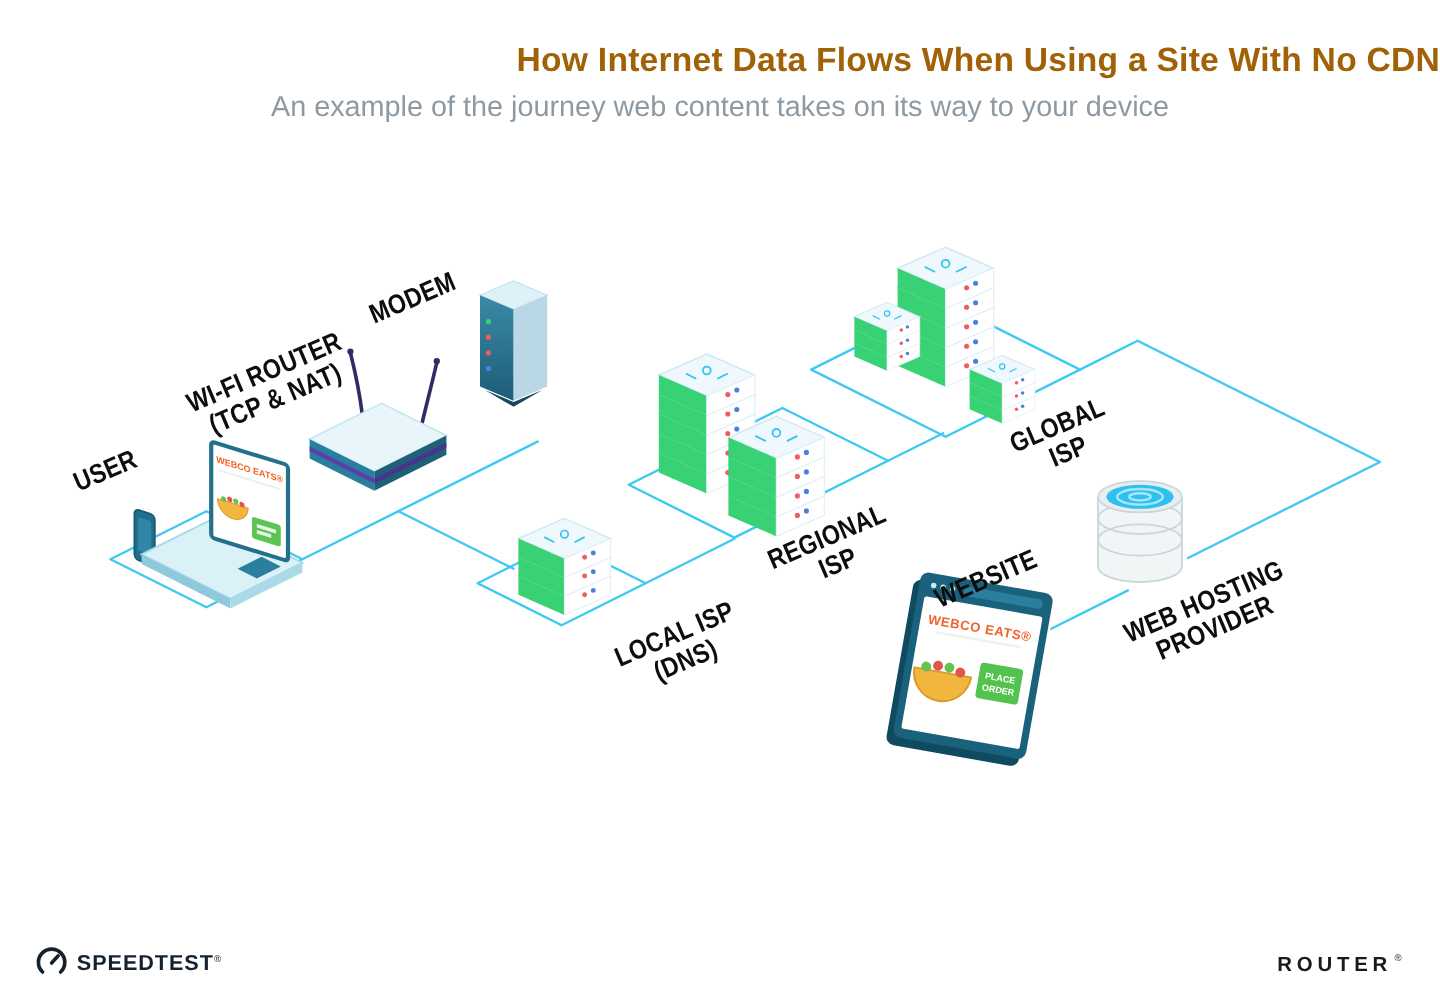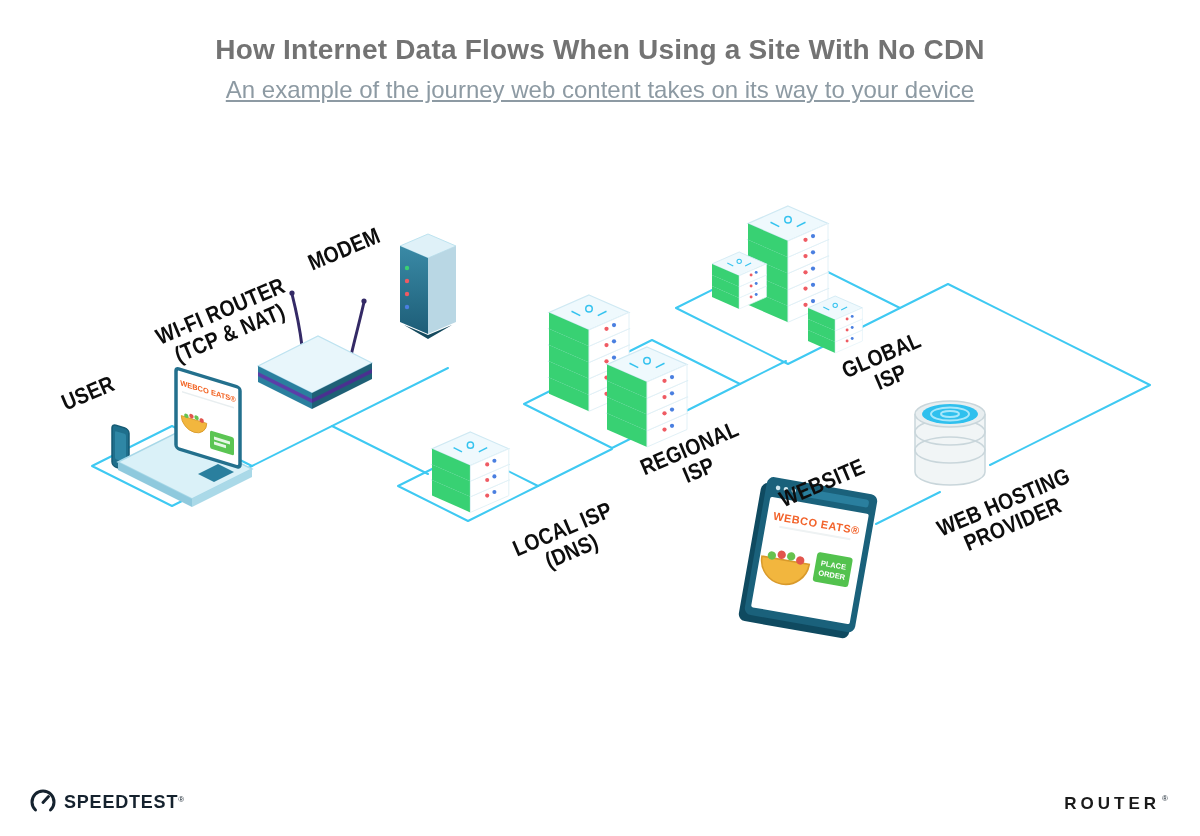--- a/index.html
+++ b/index.html
@@ -2,22 +2,22 @@
 <html><head>
 <meta charset="utf-8">
 <style>
   * { margin:0; padding:0; box-sizing:border-box; }
   body { background:#e9e9e9; font-family:"Liberation Sans", sans-serif; }
   .page {
     position:relative; width:1200px; height:836px; background:#ffffff;
     overflow:hidden; margin:0 auto; font-family:"Liberation Sans", sans-serif;
   }
   .header { position:absolute; top:34px; left:0; width:100%; text-align:center; }
-  .title { font-size:28px; font-weight:700; color:#737373; letter-spacing:0.2px; }
-  .subtitle { margin-top:10px; font-size:24px; font-weight:400; color:#8d9aa3;text-decoration:underline; }
+  .title { font-size:28px; font-weight:700; color:#a16207; letter-spacing:0.2px;text-align:right; }
+  .subtitle { margin-top:10px; font-size:24px; font-weight:400; color:#8d9aa3; }
 
   .diagram-svg { position:absolute; left:0; top:0; }
 
   .node-label {
     position:absolute; font-weight:700; color:#0d0d0d; text-align:center;
     line-height:1.04; white-space:nowrap; font-size:21px; letter-spacing:0.3px;
     transform:translate(-50%,-50%) rotate(-23deg) scale(0.92,1.08);
   }
   .node-label span { display:block; }
 

